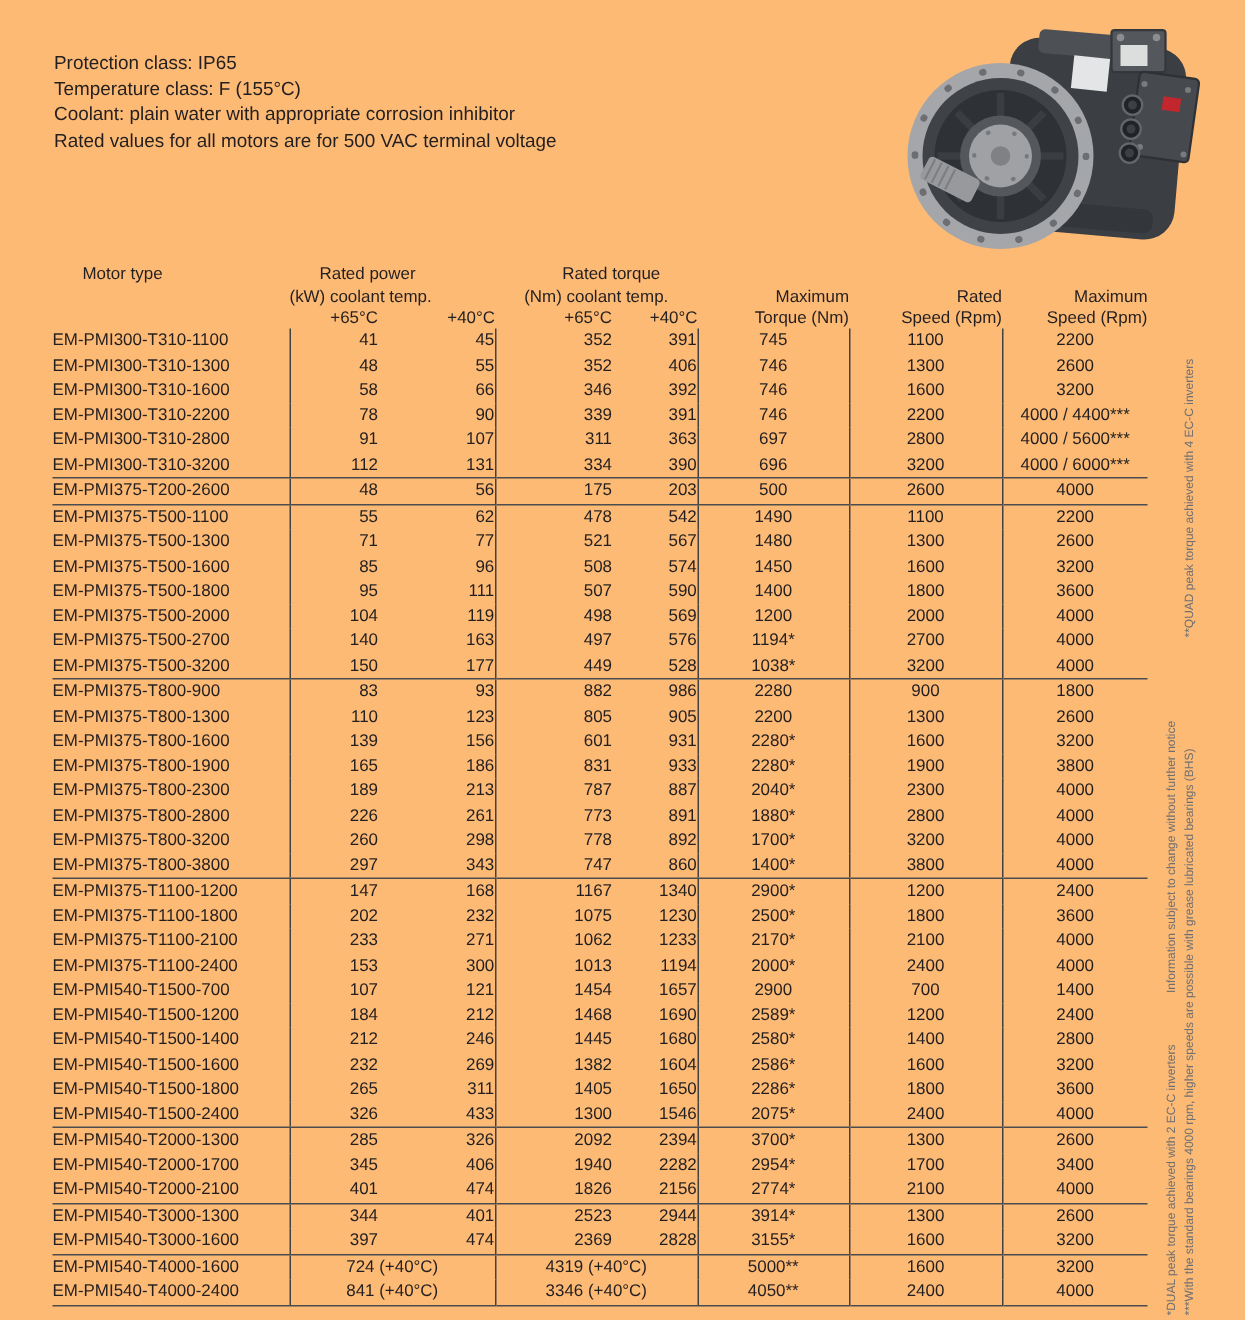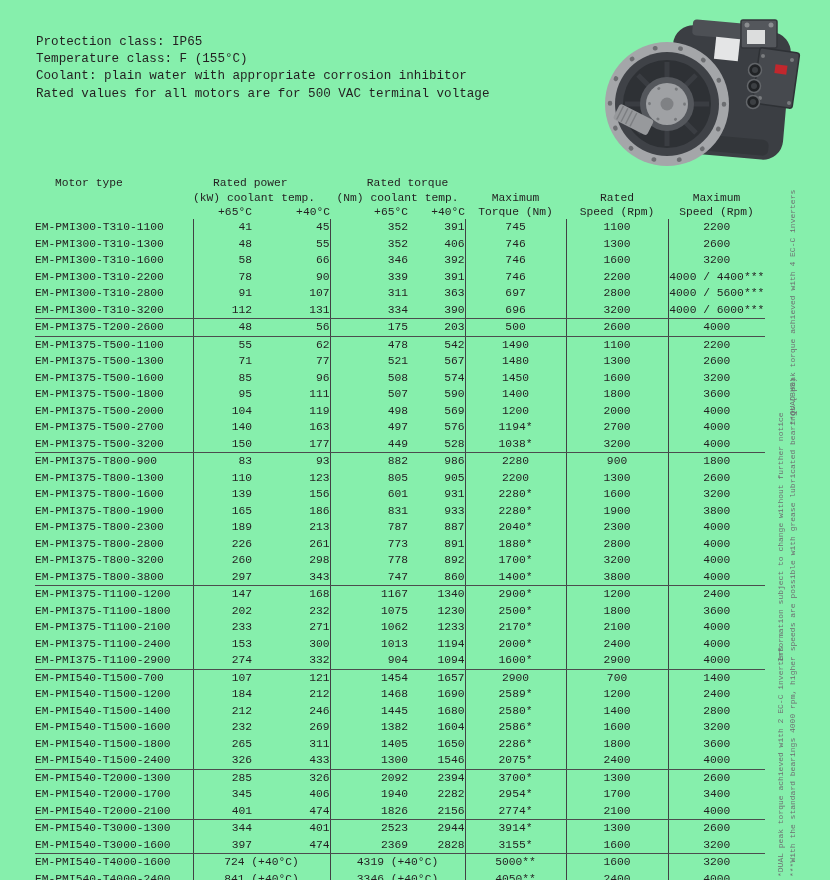--- a/index.html
+++ b/index.html
@@ -1,33 +1,33 @@
 <!DOCTYPE html>
 <html><head>
 <meta charset="utf-8">
 <style>
   html,body{margin:0;padding:0;background:#ffffff;}
-  .page{position:relative;width:830px;height:880px;background:#86efac;overflow:hidden;
-        font-family:Liberation Mono, monospace;color:#231f20;}
+  .page{position:relative;width:830px;height:880px;background:#fdba74;overflow:hidden;
+        font-family:Liberation Sans, sans-serif;color:#231f20;}
   
   .info-block{position:absolute;left:36px;top:34px;font-size:12.6px;line-height:17.2px;}
   
   .motor{position:absolute;left:603px;top:8px;width:207px;height:160px;}
   
   table.spec{position:absolute;left:35px;top:175px;width:730px;border-collapse:collapse;
              table-layout:fixed;font-size:11.3px;color:#231f20;}
   table.spec td{padding:0;overflow:hidden;white-space:nowrap;}
   thead td{height:14px;line-height:14px;vertical-align:bottom;}
   tr.h1 td{height:15px;padding-left:20px;}
   tr.h2 td{height:15px;}
   tr.h3 td{height:13px;}
   tbody td{height:16.5px;line-height:16.5px;}
   .hl5{text-align:left;padding-left:5px;}
   .hl8{text-align:center;padding-left:8px;}
-  .hl4{text-align:center;padding-left:4px;margin-left:18px;}
+  .hl4{text-align:right;padding-left:4px;margin-left:18px;}
   .hr5{text-align:right;padding-right:5px;}
   .hr28{text-align:right;padding-right:28px;}
   .hr6{text-align:right;padding-right:6px;}
   .hr21{text-align:right;padding-right:21px;}
   .c-type{text-align:left;}
   .c-p65{text-align:right;padding-right:9px;}
   .c-p40{text-align:right;padding-right:30px;}
   .c-t65{text-align:right;padding-right:8px;}
   .c-t40{text-align:right;padding-right:25px;}
   .c-mt,.c-rs,.c-ms,.c-pm,.c-tm{text-align:center;}
@@ -402,30 +402,20 @@
         <tr>
           <td class="c-type">EM-PMI375-T1100-2400</td>
           <td class="c-p65 bl">153</td>
           <td class="c-p40">300</td>
           <td class="c-t65 bl">1013</td>
           <td class="c-t40">1194</td>
           <td class="c-mt bl">2000*</td>
           <td class="c-rs bl">2400</td>
           <td class="c-ms bl">4000</td>
         </tr>
-        <tr class="gend">
-          <td class="c-type">EM-PMI375-T1100-2900</td>
-          <td class="c-p65 bl">274</td>
-          <td class="c-p40">332</td>
-          <td class="c-t65 bl">904</td>
-          <td class="c-t40">1094</td>
-          <td class="c-mt bl">1600*</td>
-          <td class="c-rs bl">2900</td>
-          <td class="c-ms bl">4000</td>
-        </tr>
         <tr>
           <td class="c-type">EM-PMI540-T1500-700</td>
           <td class="c-p65 bl">107</td>
           <td class="c-p40">121</td>
           <td class="c-t65 bl">1454</td>
           <td class="c-t40">1657</td>
           <td class="c-mt bl">2900</td>
           <td class="c-rs bl">700</td>
           <td class="c-ms bl">1400</td>
         </tr>

